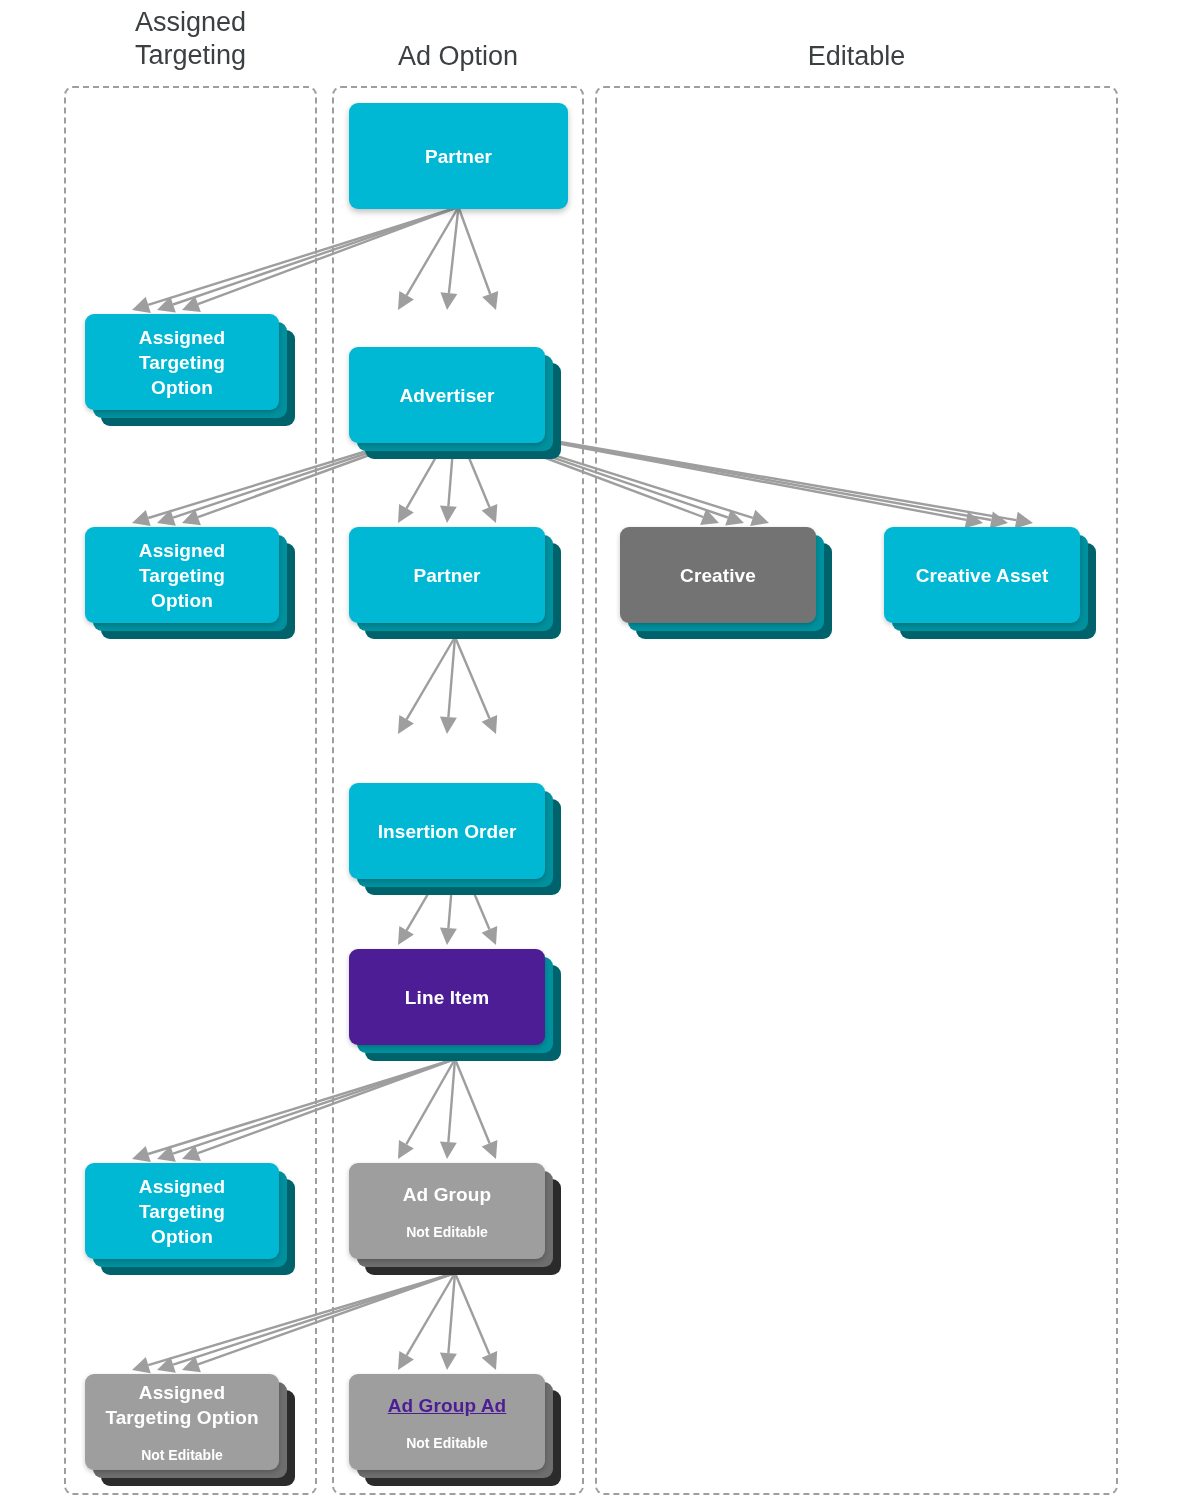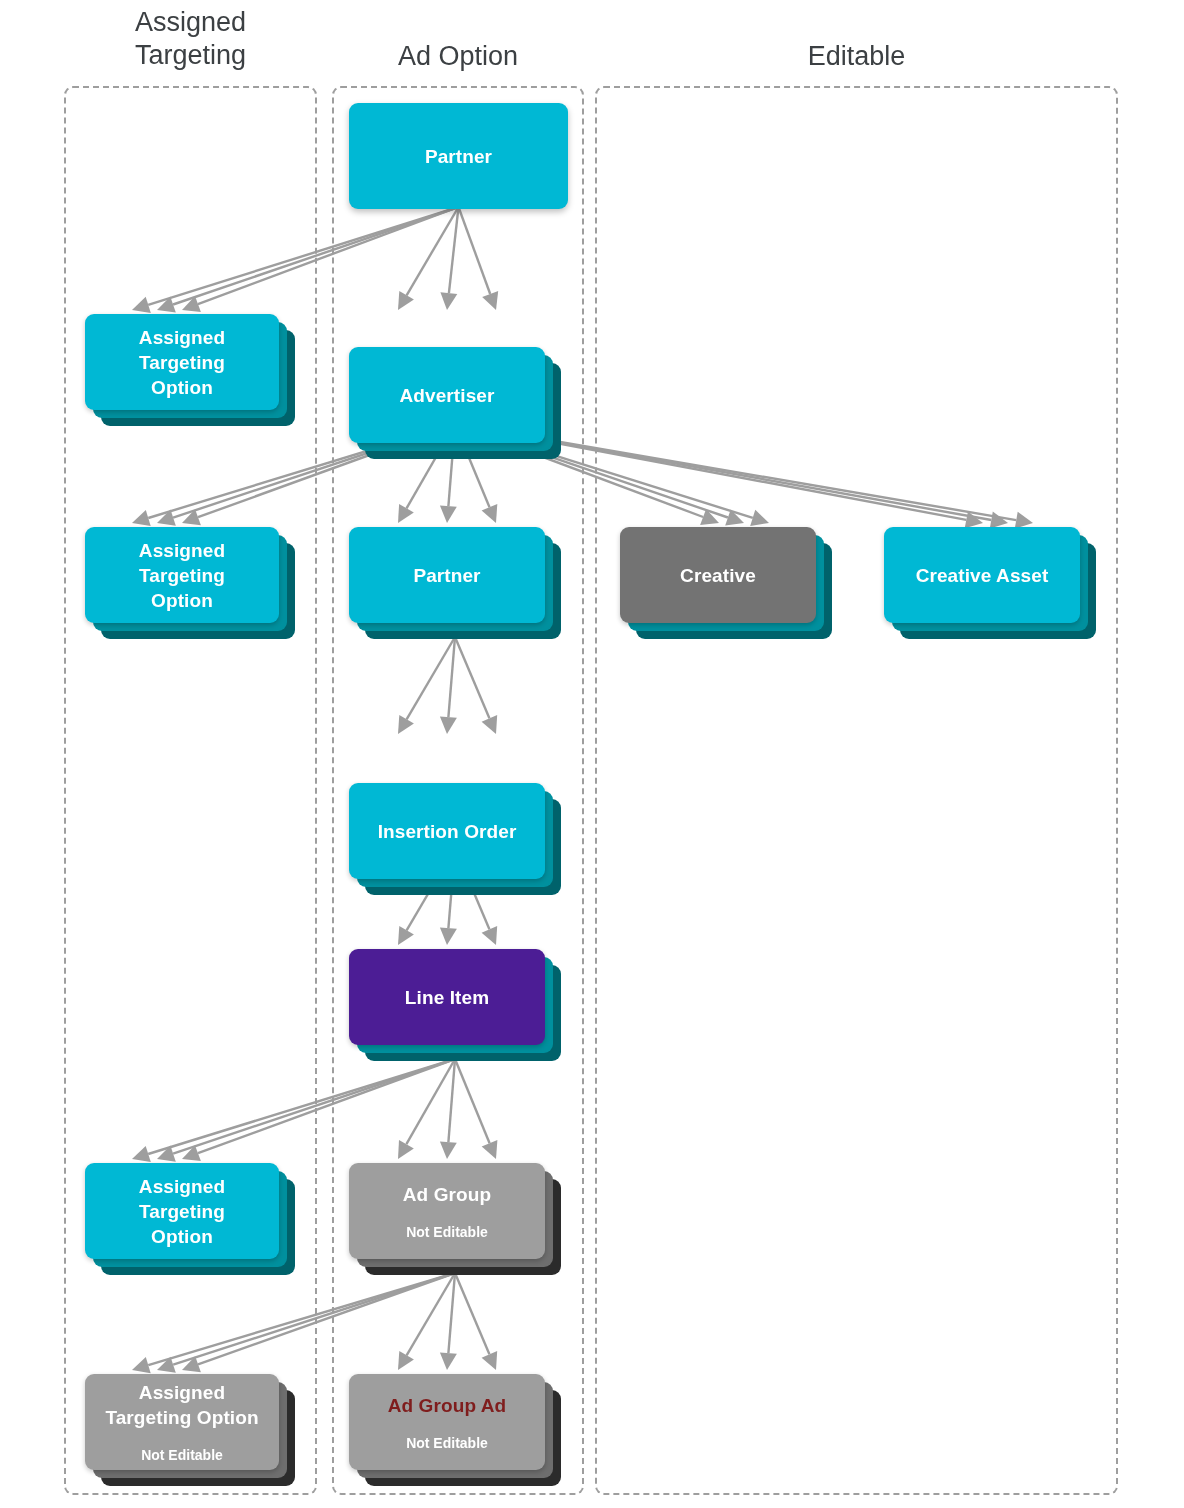--- a/index.html
+++ b/index.html
@@ -297,18 +297,18 @@
         <div class="layer l1" style="width: 194px; height: 96px; background: rgb(158, 158, 158);">
           <div class="label" style="color: rgb(255, 255, 255);">Assigned
 Targeting Option</div>
           <div class="sublabel" style="color: rgb(255, 255, 255);">Not Editable</div>
         </div>
       </div>
       <div class="node" style="left: 349px; top: 1374px; width: 214px; height: 114px;">
         <div class="layer l3" style="width: 196px; height: 96px; background: rgb(43, 43, 43);"></div>
         <div class="layer l2" style="width: 196px; height: 96px; background: rgb(110, 110, 110);"></div>
         <div class="layer l1" style="width: 196px; height: 96px; background: rgb(158, 158, 158);">
-          <div class="label" style="color: #7f1d1d;">Ad Group Ad</div>
+          <div class="label" style="color: #4c1d95; text-decoration: underline;">Ad Group Ad</div>
           <div class="sublabel" style="color: rgb(255, 255, 255);">Not Editable</div>
         </div>
       </div>
     </div>
 </div>
 
 </body></html>

